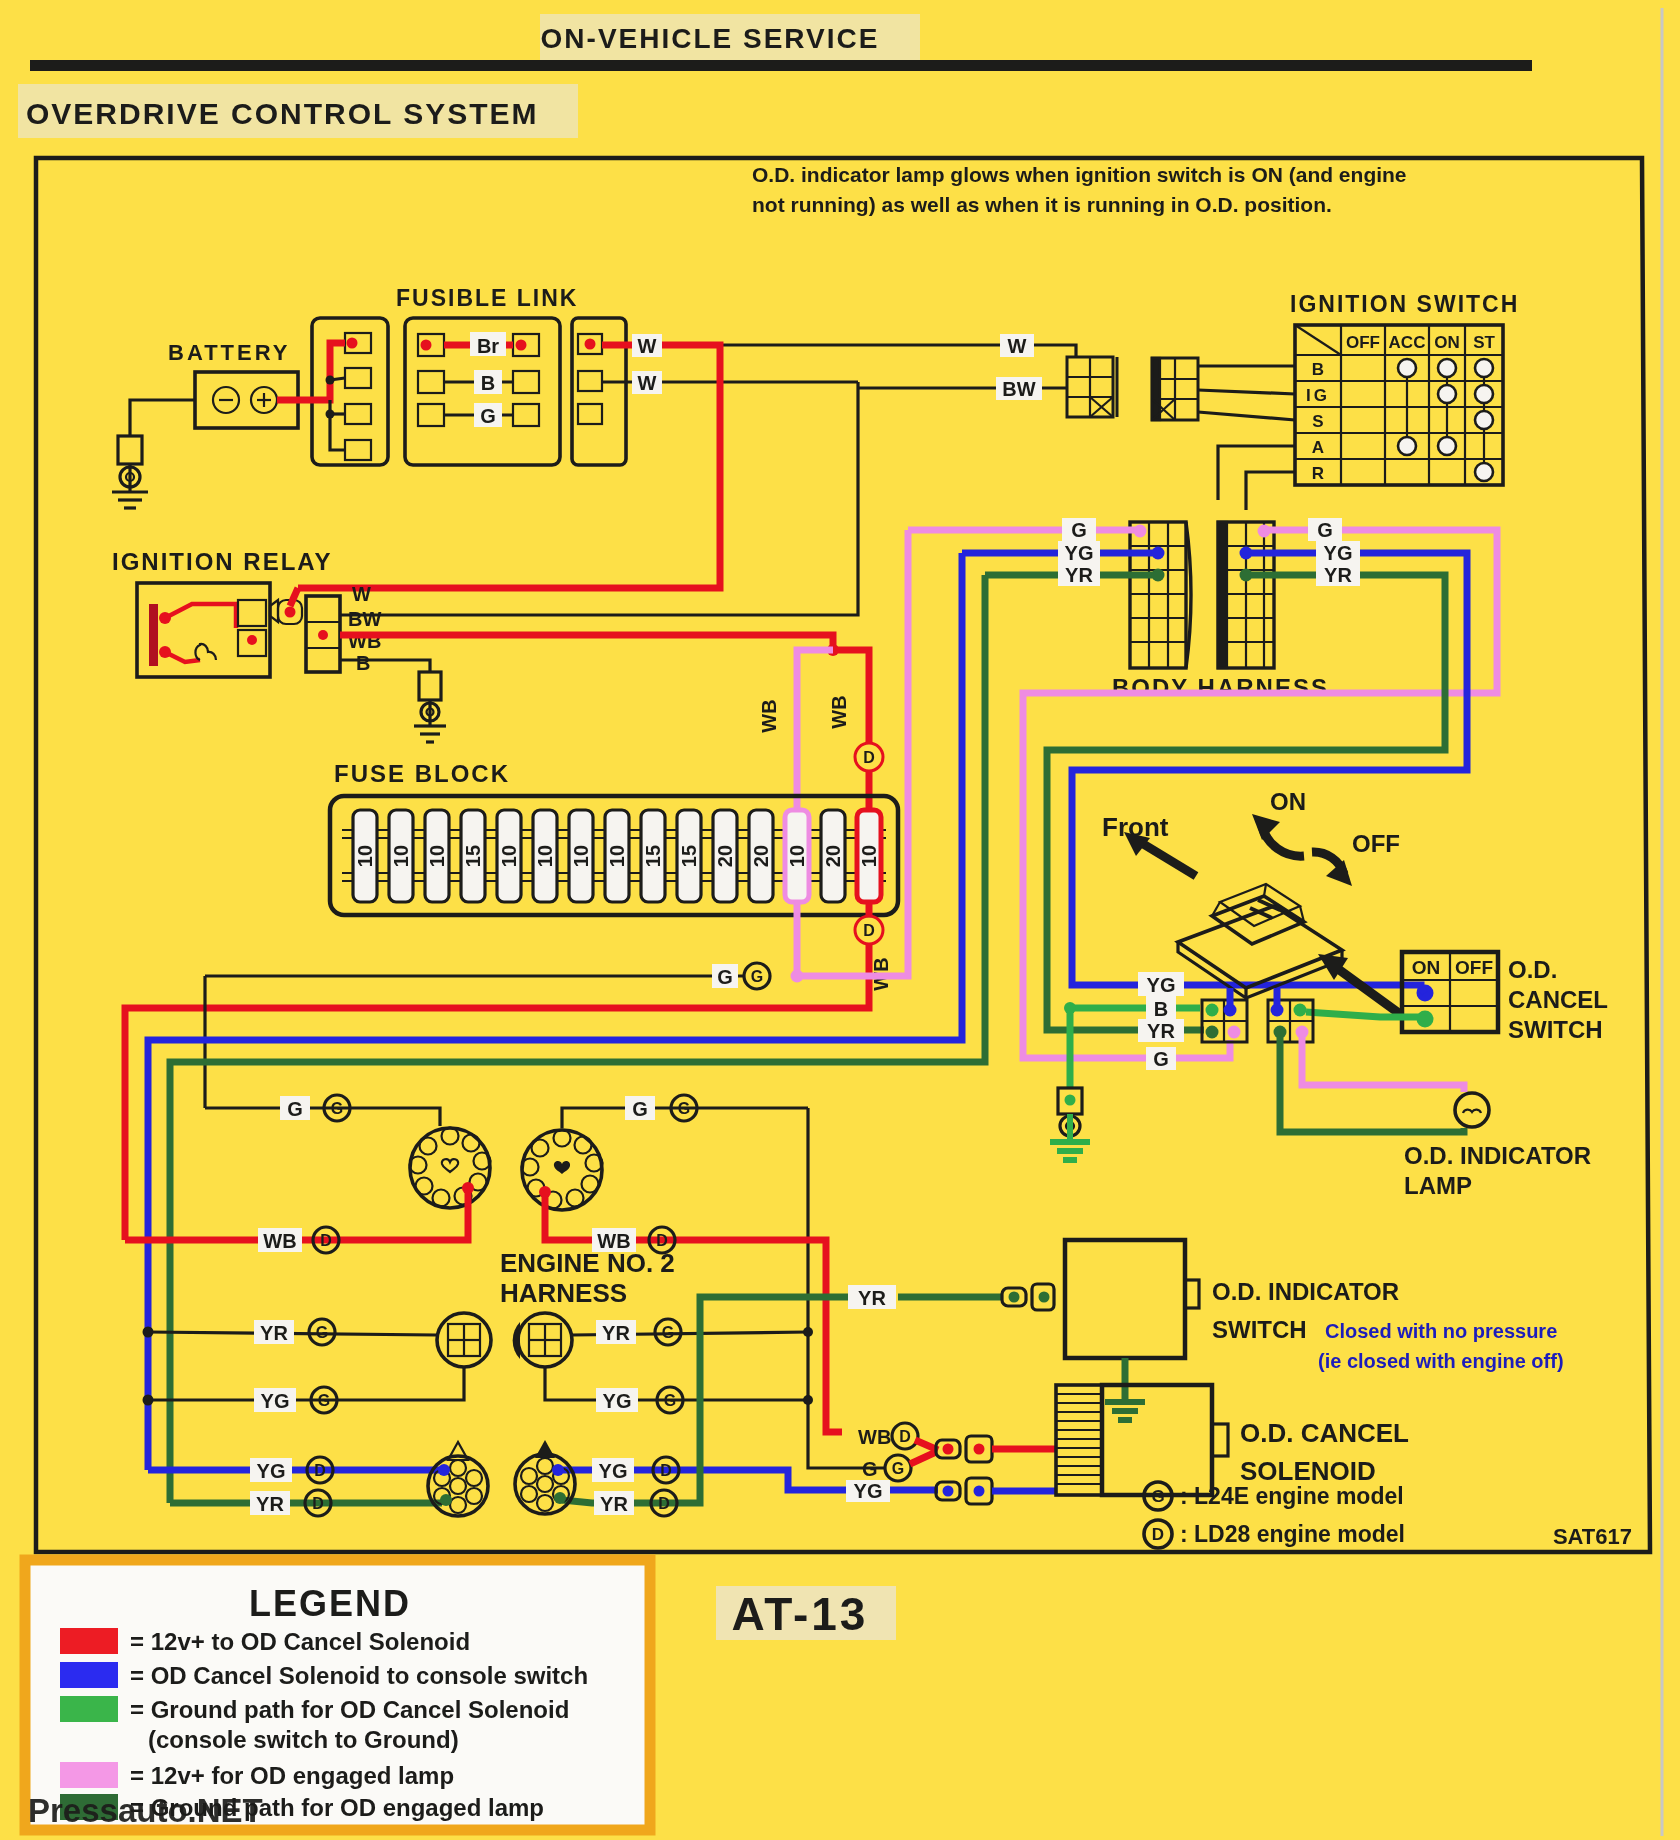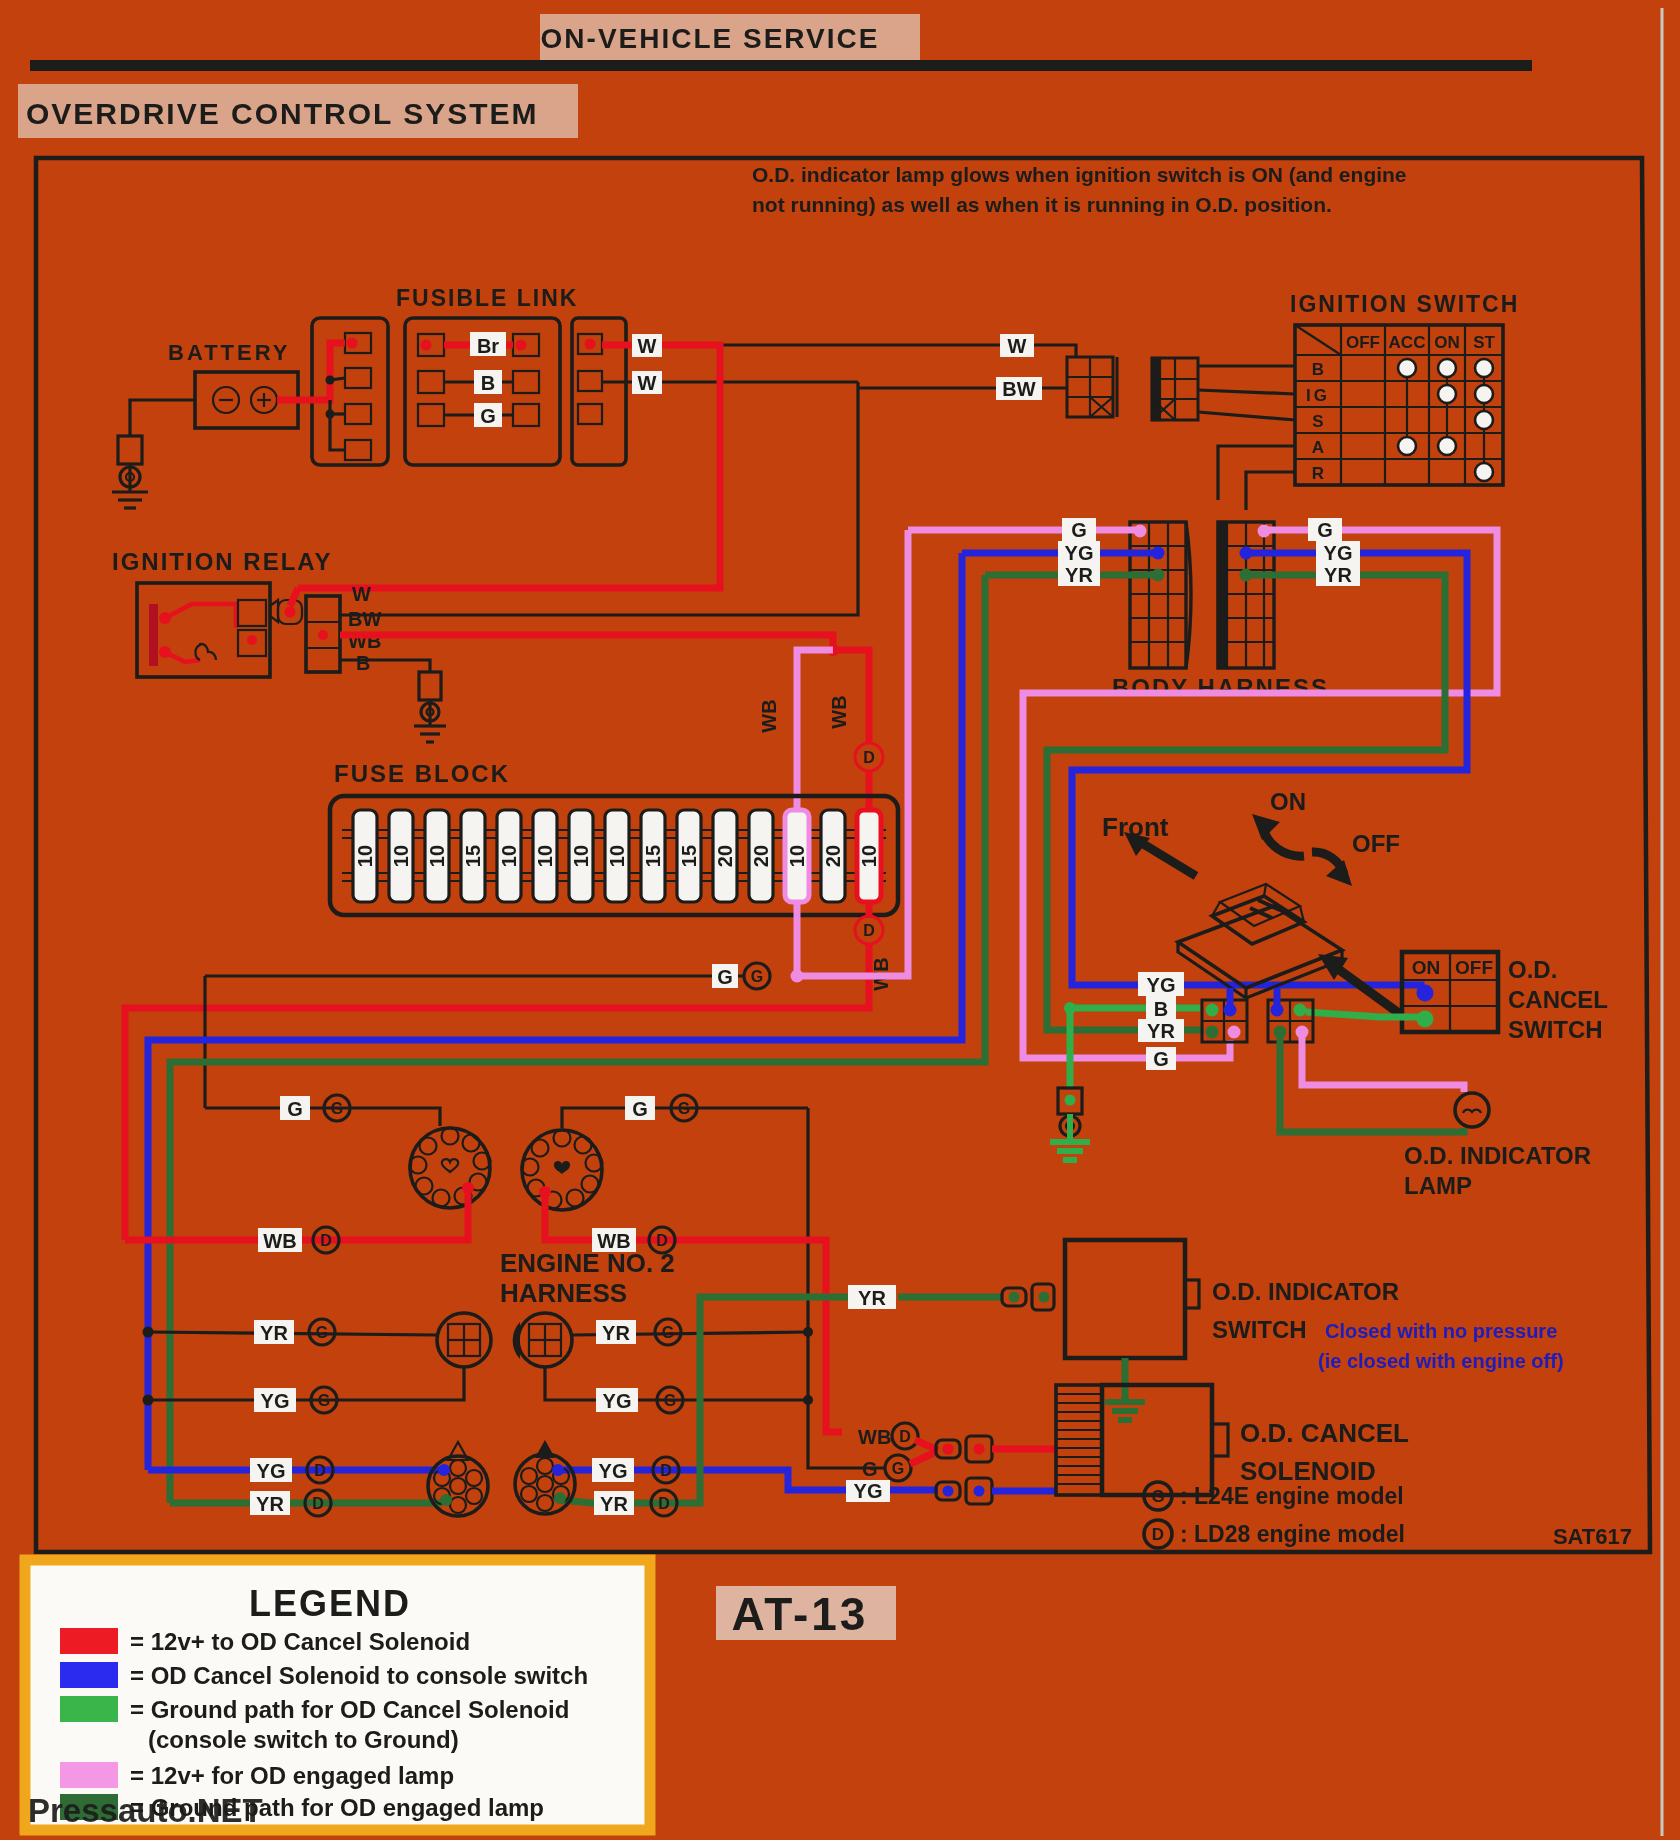--- a/index.html
+++ b/index.html
@@ -1,16 +1,16 @@
 <!DOCTYPE html>
 <html><head>
 <meta charset="utf-8">
 <style>
   html,body{margin:0;padding:0;background:#e8e6e2;}
-  #page{position:relative;width:1680px;height:1840px;background:#c2410c;overflow:hidden;}
+  #page{position:relative;width:1680px;height:1840px;background:#fde047;overflow:hidden;}
   svg{display:block}
   text{font-family:"Liberation Sans",sans-serif;font-weight:bold;fill:#1c1c1a;}
   .t19{font-size:19px}.t20{font-size:20px}.t21{font-size:21px}.t22{font-size:22px}
   .t23{font-size:23px}.t24{font-size:24px}.t26{font-size:26px}.t28{font-size:28px}
   .t30{font-size:30px}.t33{font-size:33px}.t36{font-size:36px}.t46{font-size:46px}
   .t16{font-size:16px}.t17{font-size:17px}
   .k{stroke:#1c1c1a;fill:none;stroke-width:3.2px}
   .k2{stroke:#1c1c1a;fill:none;stroke-width:2.2px}
   .bx{stroke:#1c1c1a;fill:none;stroke-width:3.6px}
   .bx4{stroke:#1c1c1a;fill:none;stroke-width:4.5px}

